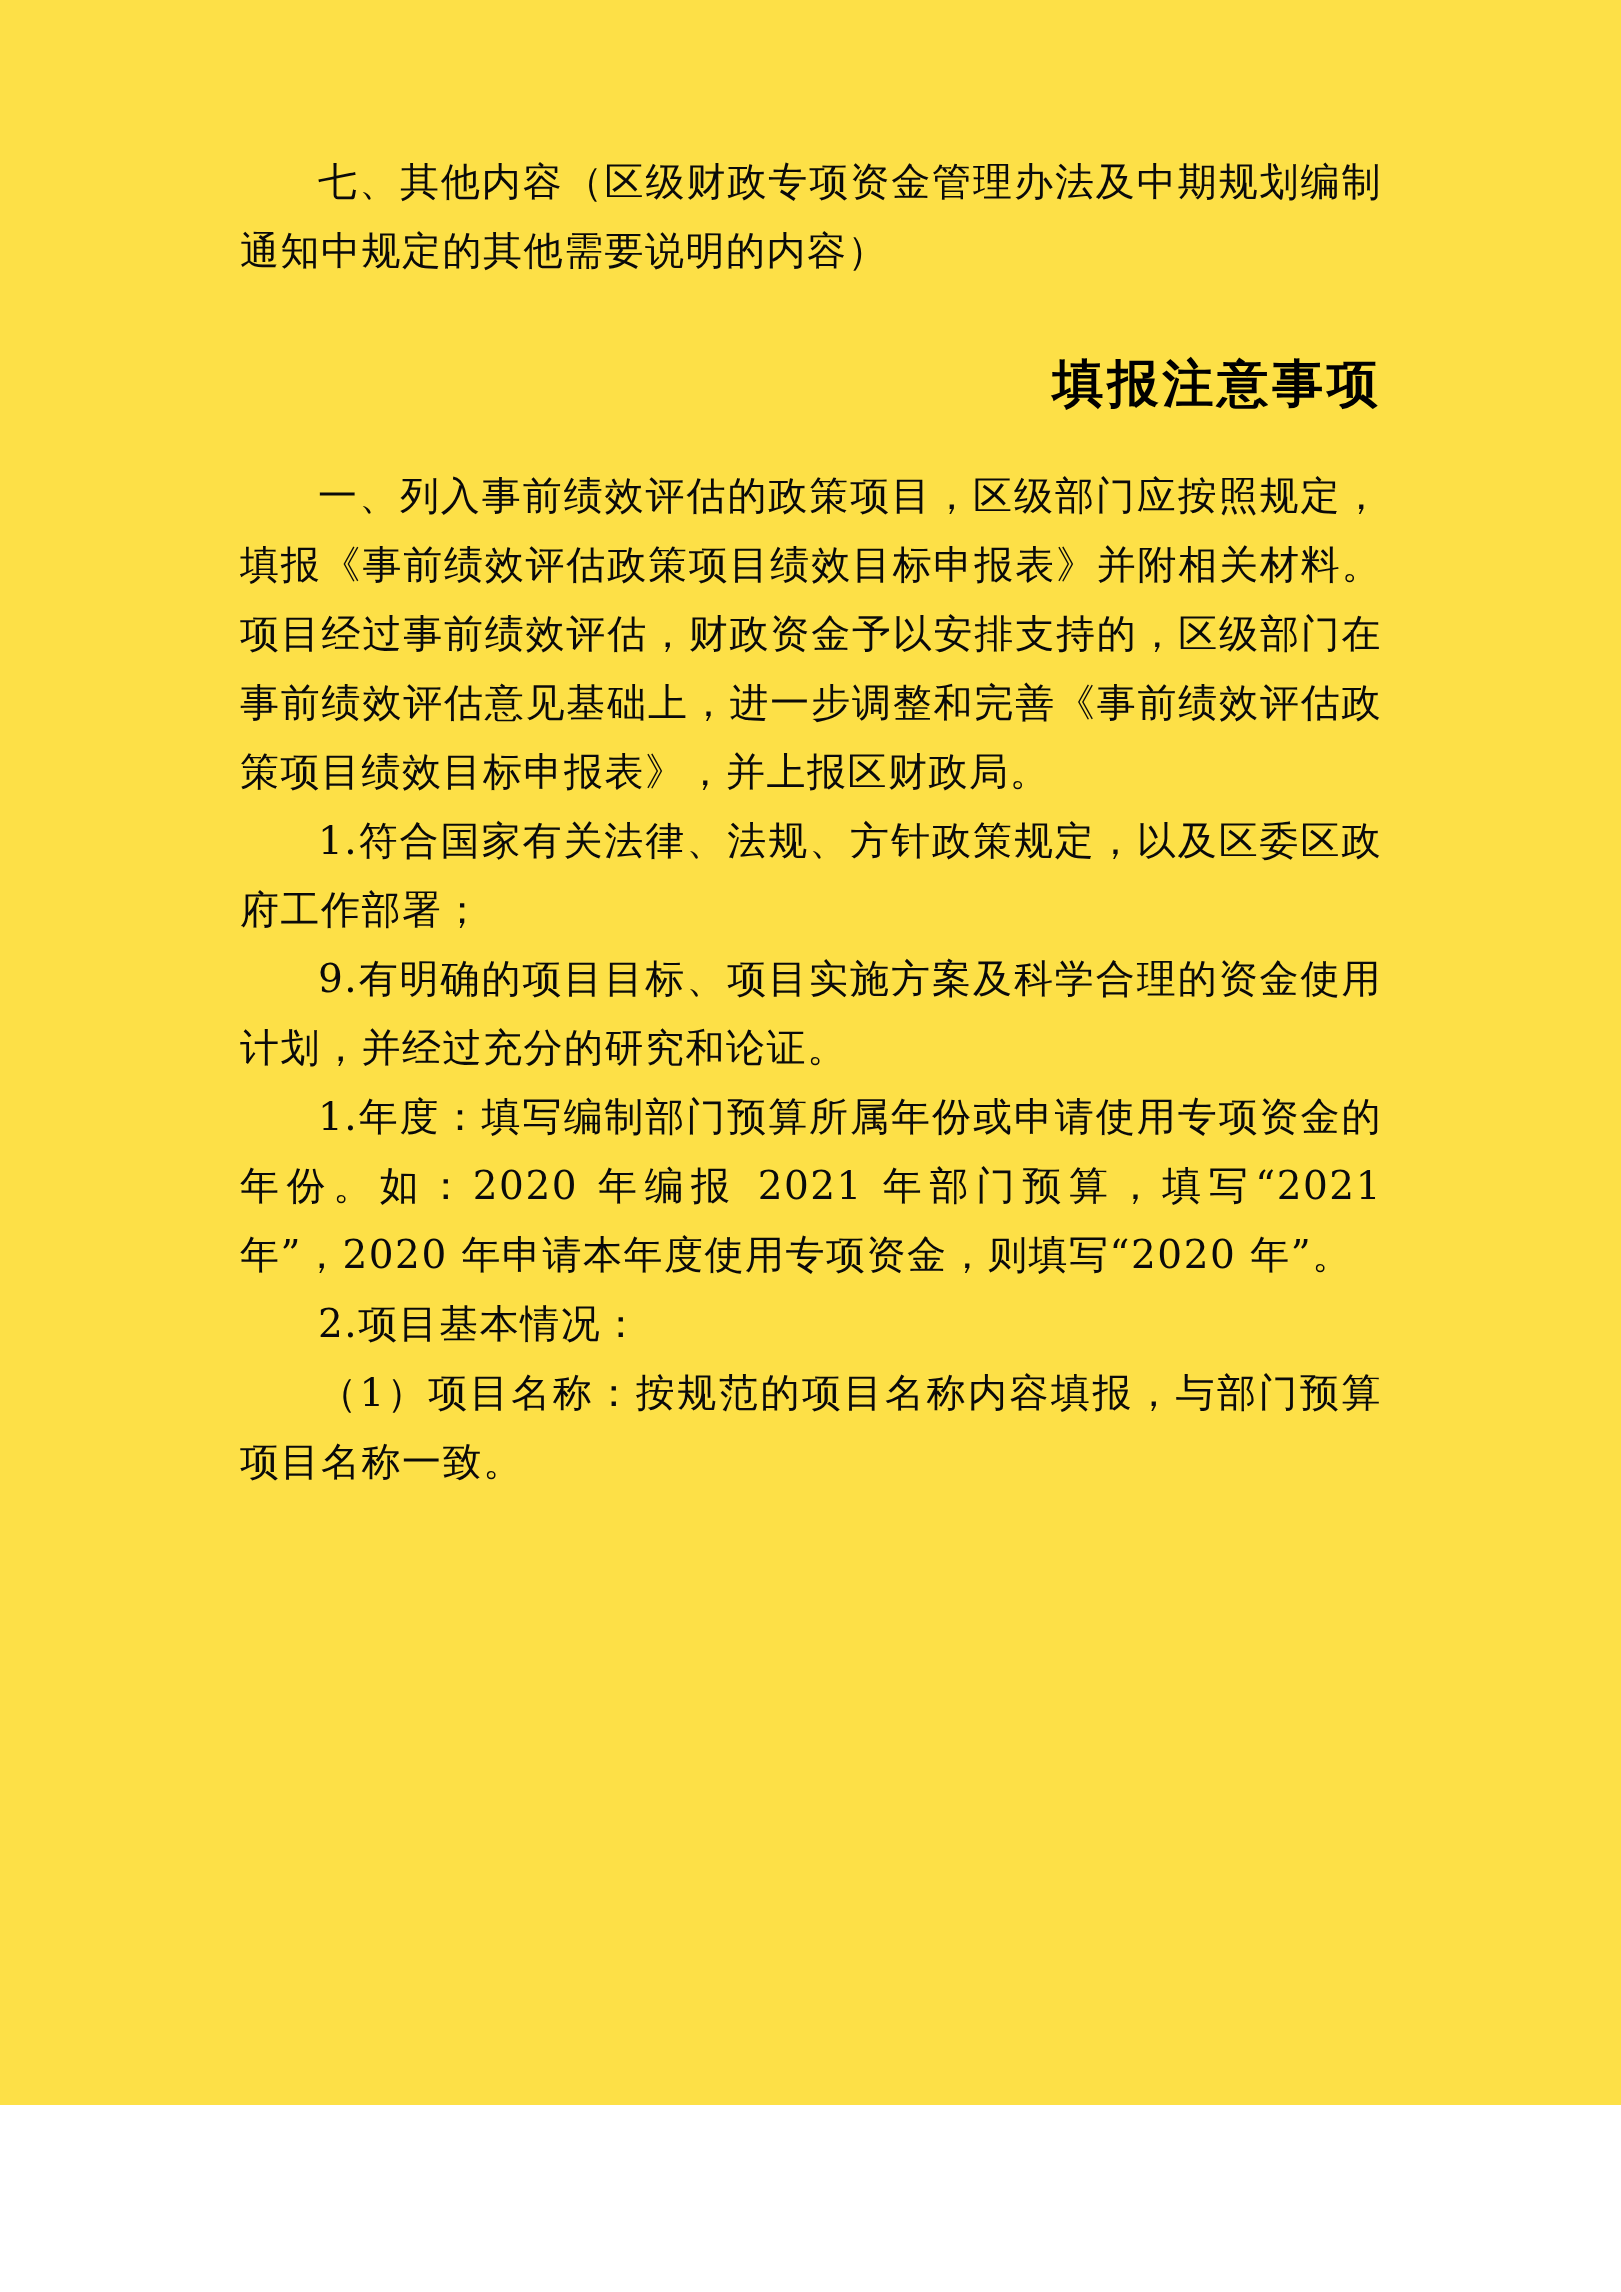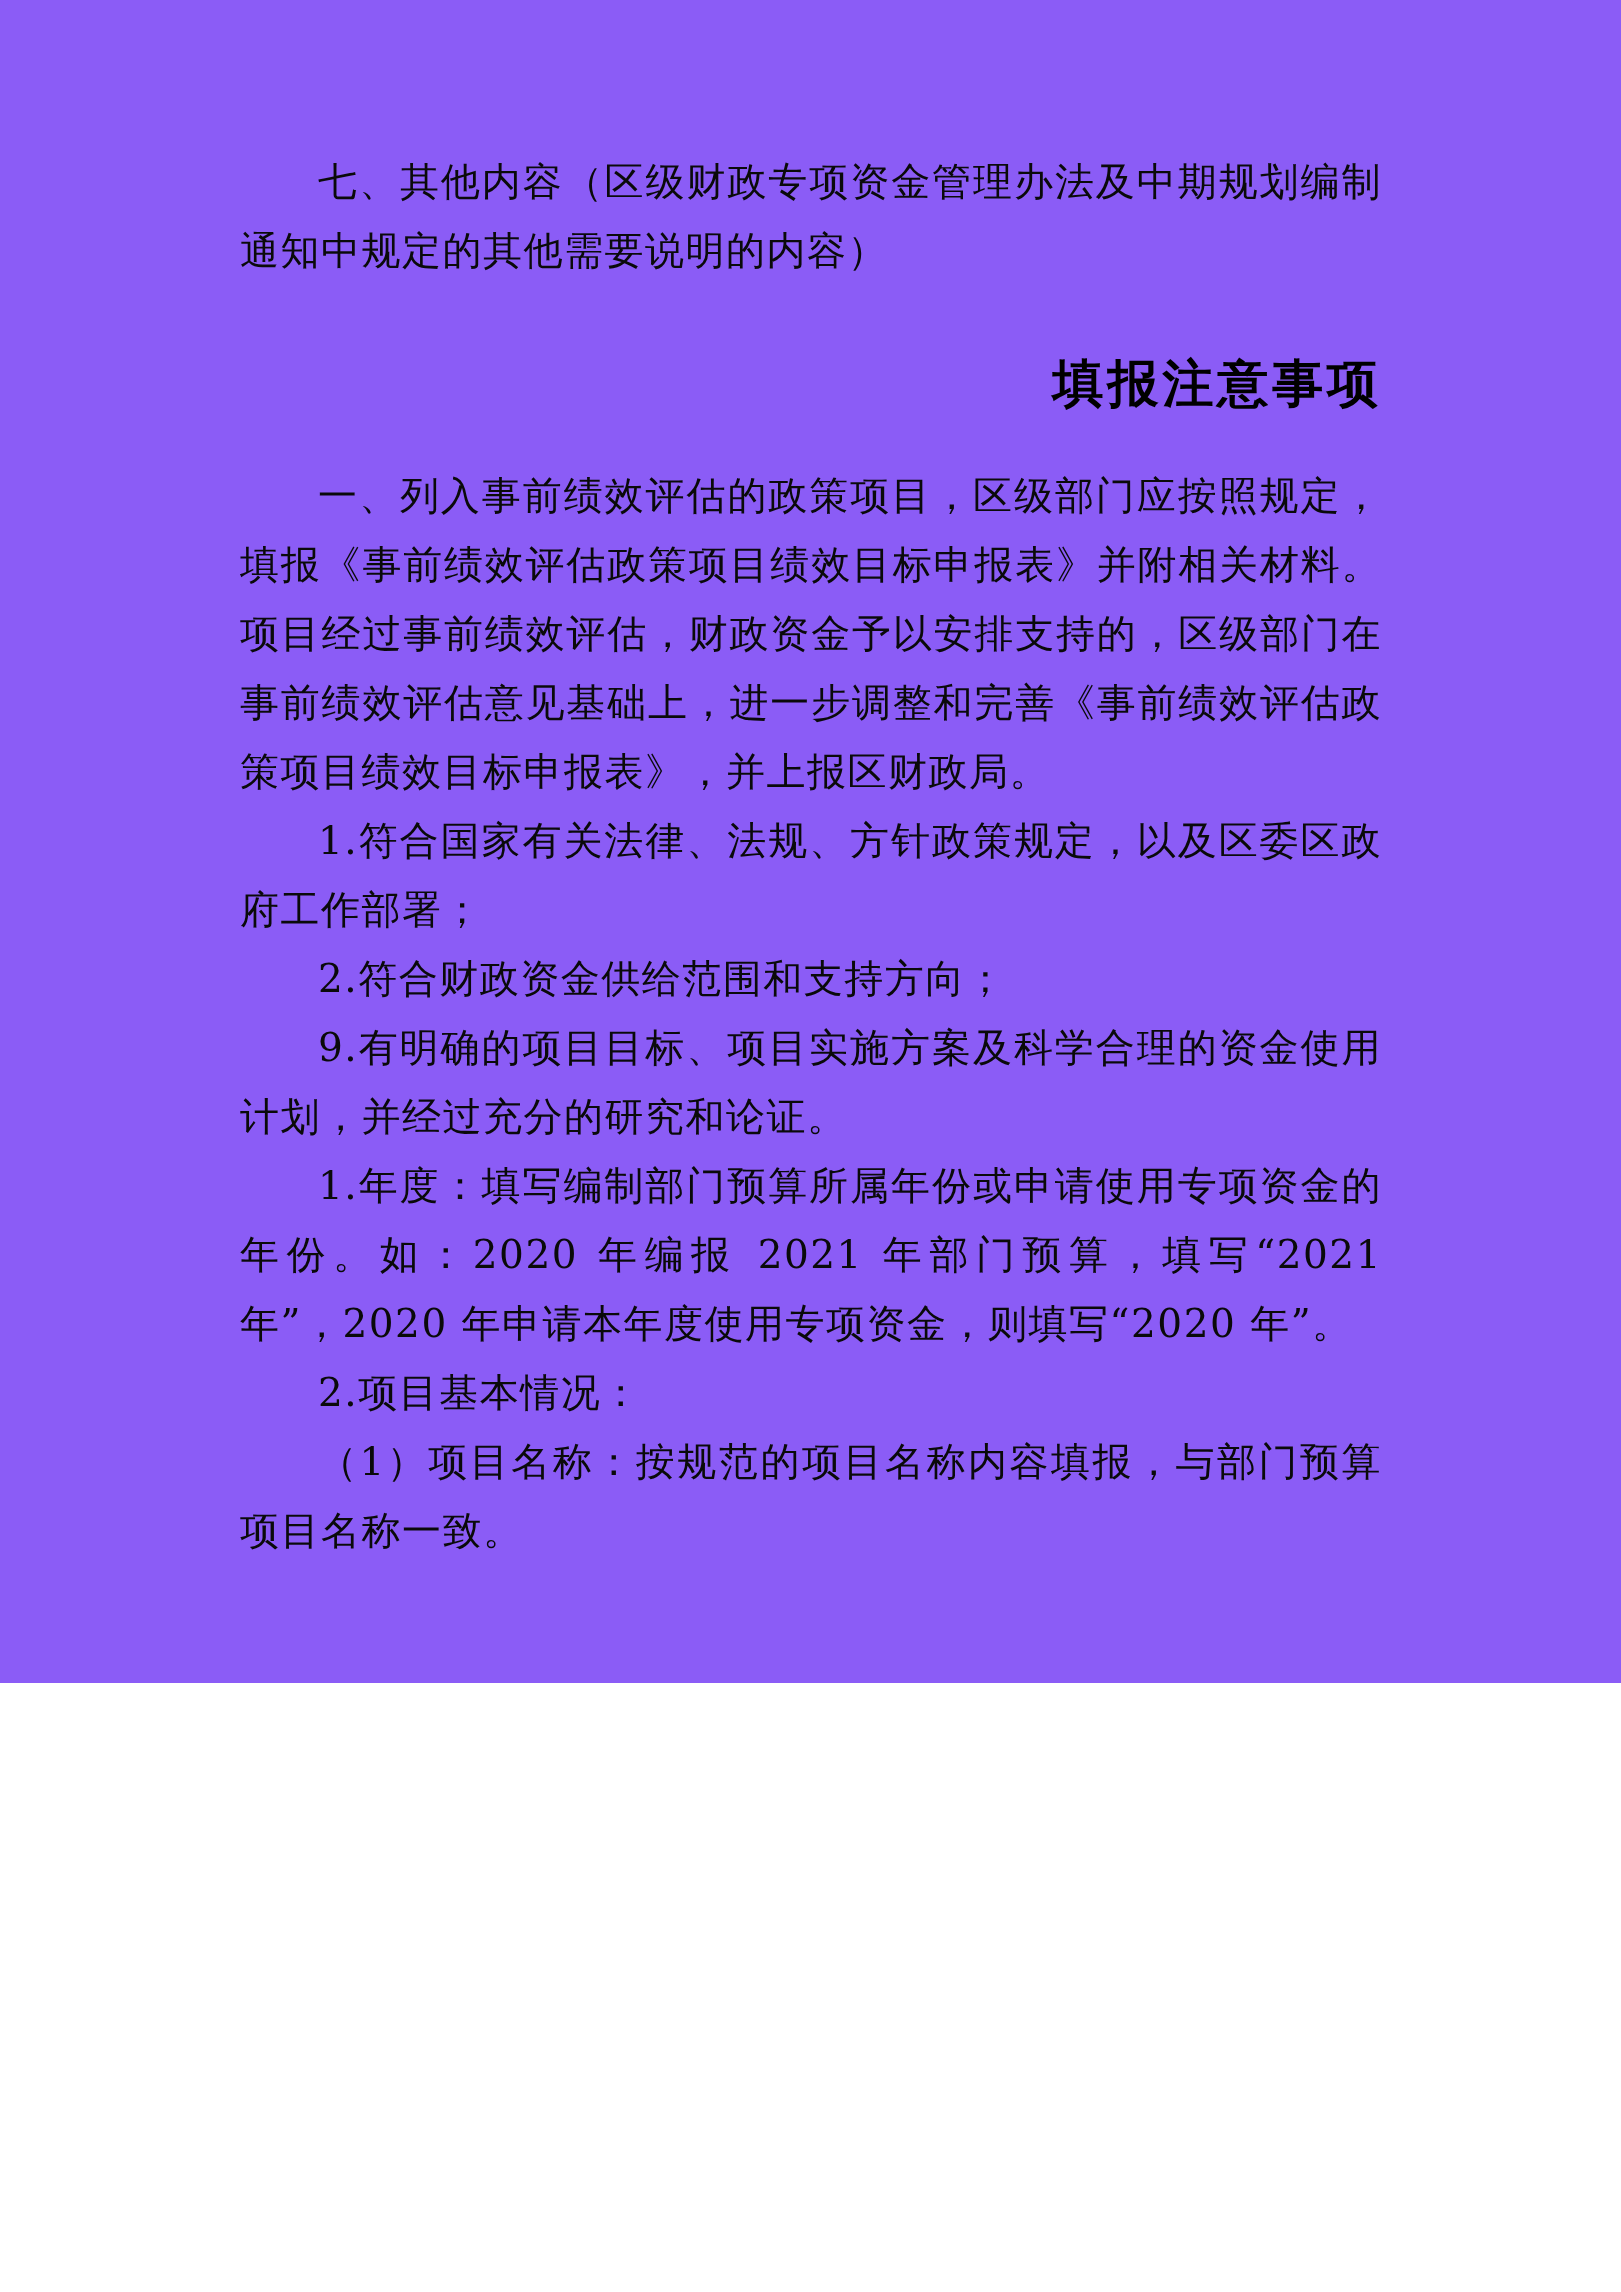--- a/index.html
+++ b/index.html
@@ -4,23 +4,23 @@
 <title>填报注意事项</title>
 <style>
   html, body {
     margin: 0;
     padding: 0;
     background: #ffffff;
   }
   .page {
     position: relative;
     width: 1621px;
-    height: 1683px;
+    height: 2105px;
     margin: 0 auto;
-    background: #8b5cf6;
+    background: #fde047;
     box-sizing: border-box;
     overflow: hidden;
     font-family: "DejaVu Serif", "Liberation Serif", serif;
     color: #000000;
     -webkit-font-smoothing: antialiased;
   }
 
   
   .content {
     position: absolute;
@@ -80,21 +80,20 @@
 
     <div class="title-wrap">
       <h1 class="doc-title">填报注意事项</h1>
     </div>
 
     <p class="para">一、列入事前绩效评估的政策项目，区级部门应按照规定，填报《事前绩效评估政策项目绩效目标申报表》并附相关材料。项目经过事前绩效评估，财政资金予以安排支持的，区级部门在事前绩效评估意见基础上，进一步调整和完善《事前绩效评估政策项目绩效目标申报表》，并上报区财政局。</p>
 
 
     <p class="para">1.符合国家有关法律、法规、方针政策规定，以及区委区政府工作部署；</p>
 
-    <p class="para">2.符合财政资金供给范围和支持方向；</p>
 
 
     <p class="para">9.有明确的项目目标、项目实施方案及科学合理的资金使用计划，并经过充分的研究和论证。</p>
 
 
     <p class="para">1.年度：填写编制部门预算所属年份或申请使用专项资金的年份。如：2020 年编报 2021 年部门预算，填写“2021 年”，2020 年申请本年度使用专项资金，则填写“2020 年”。</p>
 
     <p class="para">2.项目基本情况：</p>
 
     <p class="para">（1）项目名称：按规范的项目名称内容填报，与部门预算项目名称一致。</p>

